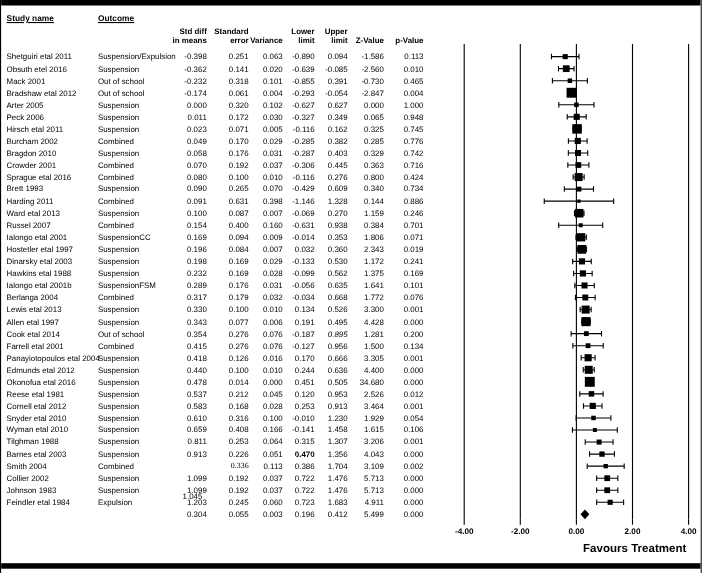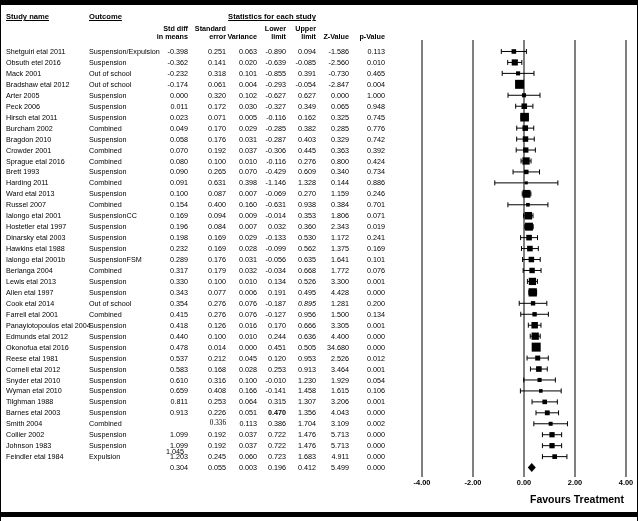--- a/index.html
+++ b/index.html
@@ -30,21 +30,20 @@
   #fav-right{left:506px;}
 </style>
 </head>
 <body>
 
 <div class="frame">
   <div class="topbar"></div>
 
   <div class="h-main" id="h-study">Study name</div>
   <div class="h-main" id="h-outcome">Outcome</div>
-  <div class="h-main" id="h-stats">Statistics for each study</div>
 
   <div id="subheads">
       <div class="subhead" style="left: 127px;">Std diff
 in means</div>
       <div class="subhead" style="left: 165px;">Standard
 error</div>
       <div class="subhead" style="left: 196px;">Variance</div>
       <div class="subhead" style="left: 225px;">Lower
 limit</div>
       <div class="subhead" style="left: 255px;">Upper
@@ -321,21 +320,21 @@
   </div>
       <div class="row" style="top: 144.55px;">
     <span class="c-name">Crowder 2001</span>
     <span class="c-outcome">Combined</span>
     <span class="num" style="left: 141px;">0.070</span>
     <span class="num" style="left: 179px;">0.192</span>
     <span class="num" style="left: 210px;">0.037</span>
     <span class="num" style="left: 239px;">-0.306</span>
     <span class="num" style="left: 269px;">0.445</span>
     <span class="num" style="left: 302px;">0.363</span>
-    <span class="num" style="left: 338px;">0.392</span>
+    <span class="num" style="left: 338px;">0.716</span>
   </div>
       <div class="row" style="top: 155.5px;">
     <span class="c-name">Sprague etal 2016</span>
     <span class="c-outcome">Combined</span>
     <span class="num" style="left: 141px;">0.080</span>
     <span class="num" style="left: 179px;">0.100</span>
     <span class="num" style="left: 210px;">0.010</span>
     <span class="num" style="left: 239px;">-0.116</span>
     <span class="num" style="left: 269px;">0.276</span>
     <span class="num" style="left: 302px;">0.800</span>

